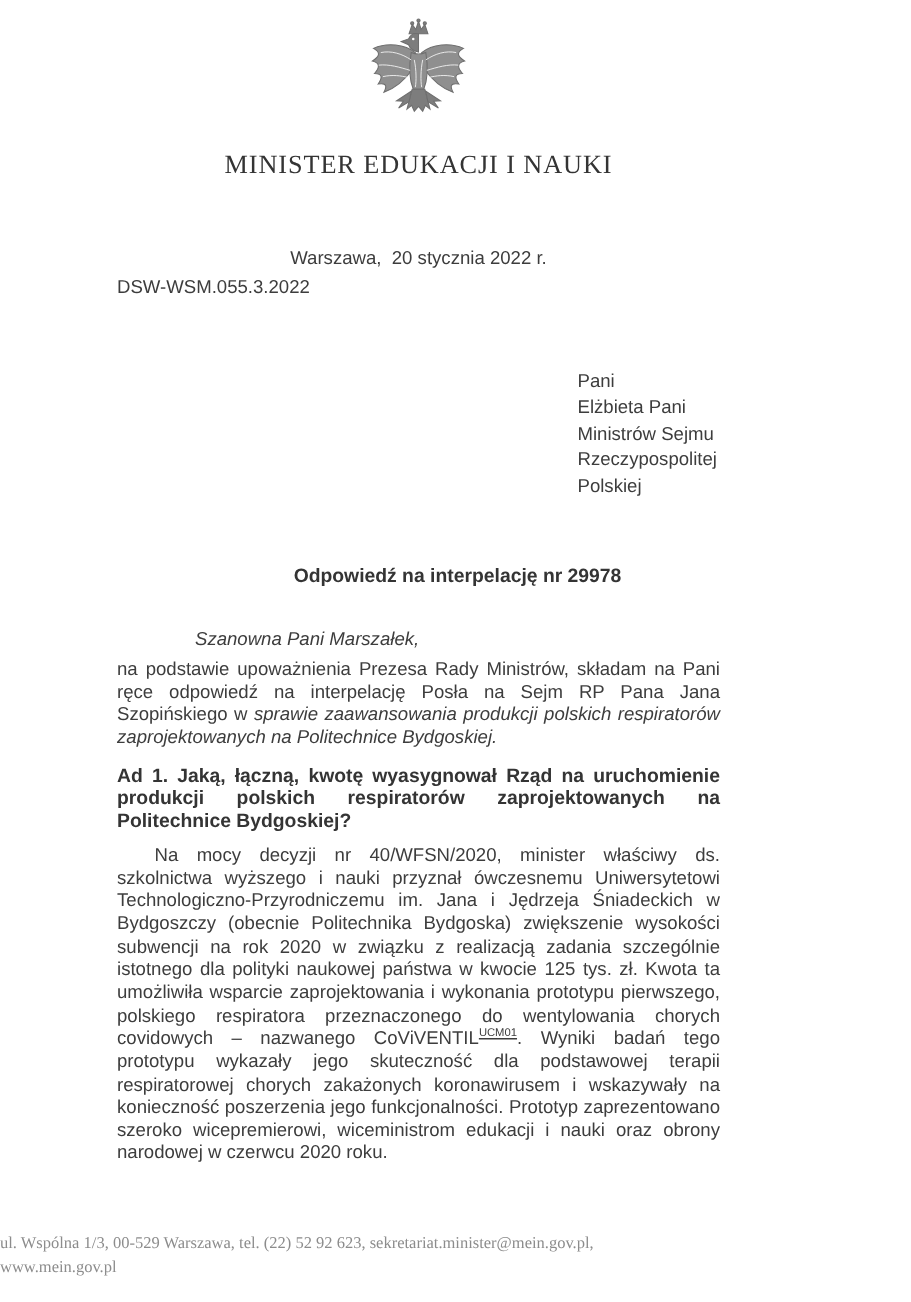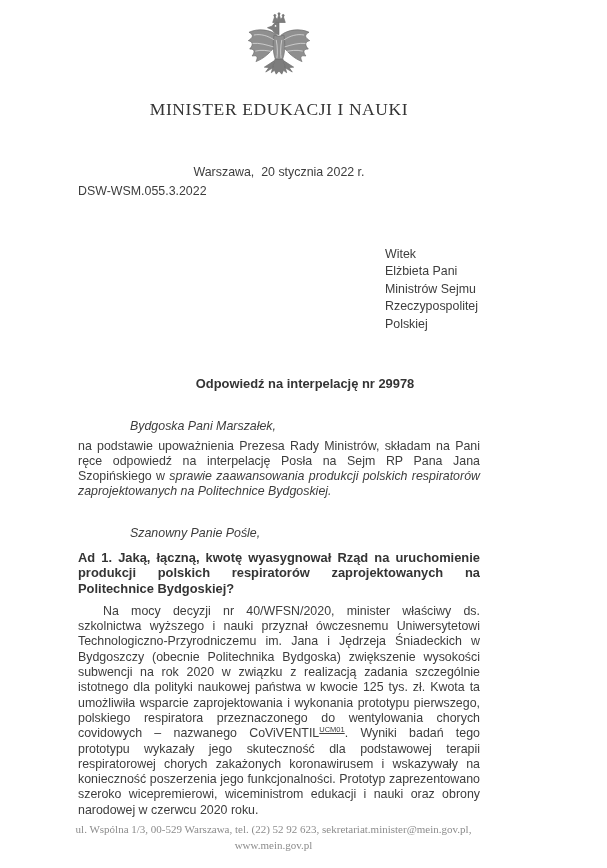--- a/index.html
+++ b/index.html
@@ -79,21 +79,21 @@
     font-size: 7.5px;
     line-height: 0;
     vertical-align: super;
     text-decoration: underline;
   }
   .page-footer {
     position: absolute;
     left: 0;
     right: 0;
     top: 822px;
-    text-align: center;
+    text-align: left;
     font-family: "Liberation Serif", serif;
     font-size: 11px;
     line-height: 15.5px;
     color: #8c8c8c;
   }
 </style>
 </head>
 <body>
 
 <div class="page">
@@ -128,33 +128,32 @@
       </svg>
     </div>
 
     <div class="minister-title">MINISTER EDUKACJI I NAUKI</div>
 
     <div class="place-date">Warszawa,  20 stycznia 2022 r.</div>
 
     <div class="reference">DSW-WSM.055.3.2022</div>
 
     <div class="addressee">
-      <div>Witek</div>
+      <div>Pani</div>
       <div>Elżbieta Pani</div>
       <div>Ministrów Sejmu</div>
       <div>Rzeczypospolitej Polskiej</div>
     </div>
 
     <div class="subject">Odpowiedź na interpelację nr 29978</div>
 
-    <div class="salutation salutation-1">Bydgoska Pani Marszałek,</div>
+    <div class="salutation salutation-1">Szanowna Pani Marszałek,</div>
 
     <p class="para"><span>na podstawie upoważnienia Prezesa Rady Ministrów, składam na Pani ręce odpowiedź na interpelację Posła na Sejm RP Pana Jana Szopińskiego w </span><span class="intro-italic">sprawie zaawansowania produkcji polskich respiratorów zaprojektowanych na Politechnice Bydgoskiej.</span></p>
 
-    <div class="salutation salutation-2">Szanowny Panie Pośle,</div>
 
     <p class="question">Ad 1. Jaką, łączną, kwotę wyasygnował Rząd na uruchomienie produkcji polskich respiratorów zaprojektowanych na Politechnice Bydgoskiej?</p>
 
     <p class="answer"><span>Na mocy decyzji nr 40/WFSN/2020, minister właściwy ds. szkolnictwa wyższego i nauki przyznał ówczesnemu Uniwersytetowi Technologiczno-Przyrodniczemu im. Jana i Jędrzeja Śniadeckich w Bydgoszczy (obecnie Politechnika Bydgoska) zwiększenie wysokości subwencji na rok 2020 w związku z realizacją zadania szczególnie istotnego dla polityki naukowej państwa w kwocie 125 tys. zł. Kwota ta umożliwiła wsparcie zaprojektowania i wykonania prototypu pierwszego, polskiego respiratora przeznaczonego do wentylowania chorych covidowych – nazwanego CoViVENTIL</span><sup>UCM01</sup><span>. Wyniki badań tego prototypu wykazały jego skuteczność dla podstawowej terapii respiratorowej chorych zakażonych koronawirusem i wskazywały na konieczność poszerzenia jego funkcjonalności. Prototyp zaprezentowano szeroko wicepremierowi, wiceministrom edukacji i nauki oraz obrony narodowej w czerwcu 2020 roku.</span></p>
 
 
   </div>
 
   <div class="page-footer">
     <div>ul. Wspólna 1/3, 00-529 Warszawa, tel. (22) 52 92 623, sekretariat.minister@mein.gov.pl,</div>

